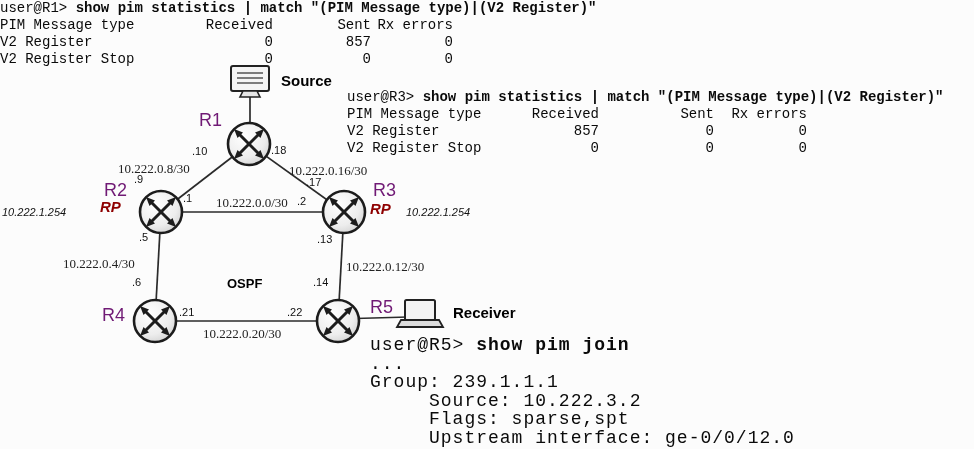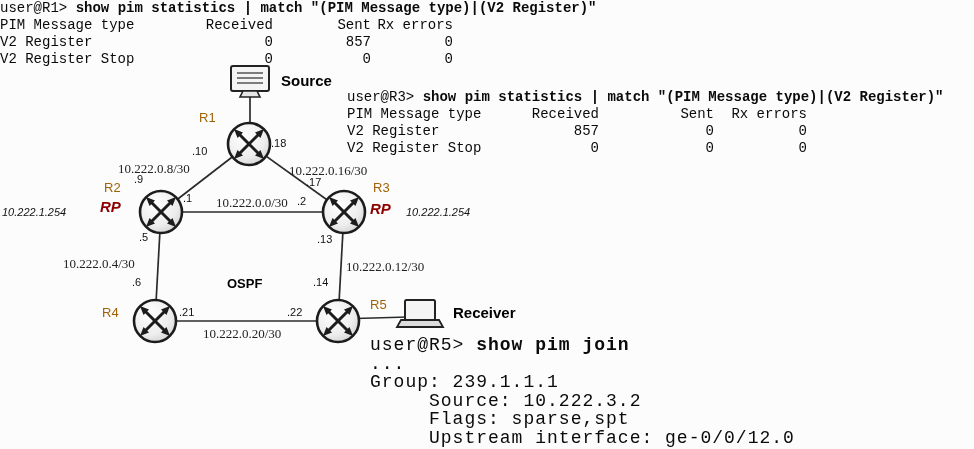--- a/index.html
+++ b/index.html
@@ -26,21 +26,21 @@
   .t3c .c1 { width:177px; }
   .t3c .c2 { width:75px;  text-align:right; }
   .t3c .c3 { width:115px; text-align:right; }
   .t3c .c4 { width:93px;  text-align:right; }
   
   .lbl {
     position:absolute; white-space:nowrap;
     font-family:"Liberation Sans","DejaVu Sans",sans-serif;
   }
   .host-lbl { font-size:15px; font-weight:bold; color:#000; }
-  .node-lbl { font-size:13px; color:#a16207; }
+  .node-lbl { font-size:18px; color:#701a75; }
   .if-lbl   { font-size:11px; color:#111; }
   .net-lbl  { font-size:13px; color:#222;font-family:Liberation Serif, serif; }
   .ip-lbl   { font-size:11px; color:#111;font-style:italic; }
   .rp-lbl   { font-size:15px; font-weight:bold; font-style:italic; color:#8e0000; }
   .ospf-lbl { font-size:13px; font-weight:bold; color:#000; }
   #diagram-svg { position:absolute; left:0; top:0; }
 </style>
 </head>
 <body>
 
@@ -148,21 +148,21 @@
     <div class="term-line">...</div>
     <div class="term-line">Group: 239.1.1.1</div>
     <div class="term-line">     Source: 10.222.3.2</div>
     <div class="term-line">     Flags: sparse,spt</div>
     <div class="term-line">     Upstream interface: ge-0/0/12.0</div>
   </div>
 
   <div class="lbl host-lbl" style="left:281px;top:72px">Source</div>
   <div class="lbl node-lbl" style="left:199px;top:110px">R1</div>
   <div class="lbl if-lbl" style="left:192px;top:145px">.10</div>
-  <div class="lbl if-lbl" style="left:271px;top:137px">.18</div>
+  <div class="lbl if-lbl" style="left:271px;top:144px">.18</div>
   <div class="lbl net-lbl" style="left:118px;top:161px">10.222.0.8/30</div>
   <div class="lbl net-lbl" style="left:289px;top:163px">10.222.0.16/30</div>
   <div class="lbl node-lbl" style="left:104px;top:180px">R2</div>
   <div class="lbl rp-lbl" style="left:100px;top:198px">RP</div>
   <div class="lbl ip-lbl" style="left:2px;top:206px">10.222.1.254</div>
   <div class="lbl if-lbl" style="left:134px;top:173px">.9</div>
   <div class="lbl if-lbl" style="left:183px;top:192px">.1</div>
   <div class="lbl net-lbl" style="left:216px;top:195px">10.222.0.0/30</div>
   <div class="lbl if-lbl" style="left:297px;top:195px">.2</div>
   <div class="lbl node-lbl" style="left:373px;top:180px">R3</div>

